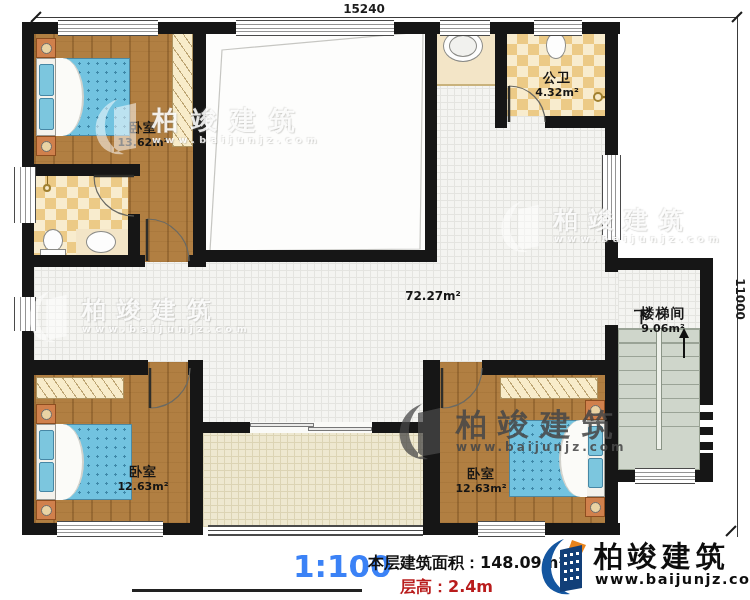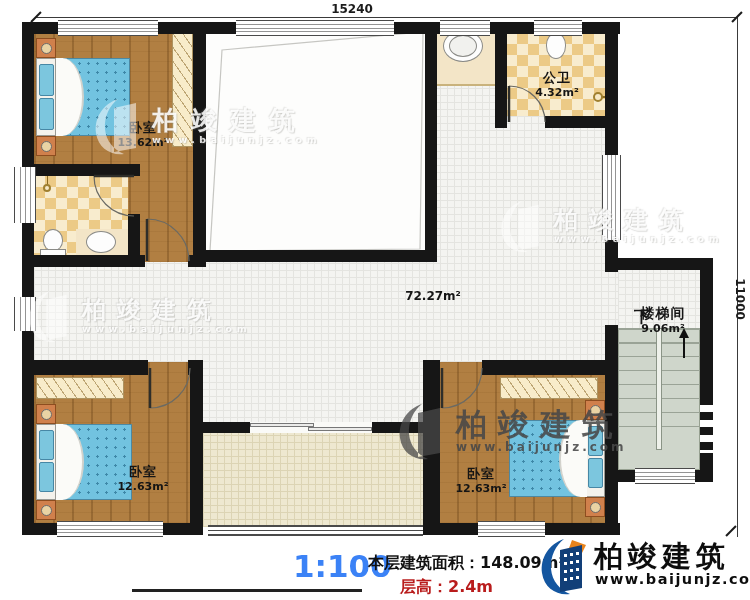--- a/index.html
+++ b/index.html
@@ -248,21 +248,21 @@
       <span class="t">柏竣建筑</span>
       <span class="u">www.baijunjz.com</span>
     </div>
   </div>
 
   <div class="dimline" style="left:35px;top:17px;width:702px;height:1px;"></div>
   <div class="dimline" style="left:737px;top:17px;width:1px;height:520px;"></div>
   <div class="tick" style="left:29px;top:16px;"></div>
   <div class="tick" style="left:730px;top:16px;"></div>
   <div class="tick" style="left:724px;top:530px;"></div>
-  <div class="dimtext" style="left:322px;top:2px;width:60px;">15240</div>
+  <div class="dimtext" style="left:334px;top:2px;width:60px;">15240</div>
   <div class="dimtext" style="left:712px;top:292px;width:56px;transform:rotate(90deg);">11000</div>
 
   <div class="abs" style="left:293px;top:548px;font-size:31px;font-weight:700;color:#3b82f6;">1:100</div>
   <div class="abs" style="left:132px;top:589px;width:230px;height:3px;background:#222;"></div>
   <div class="abs" style="left:368px;top:553px;font-size:16px;font-weight:700;color:#111;">
     <span>本层建筑面积：</span><span>148.09m²</span>
   </div>
   <div class="abs" style="left:368px;top:577px;font-size:16px;font-weight:700;color:#b91c1c;margin-left:32px;">
     <span>层高：</span><span>2.4m</span>
   </div>

